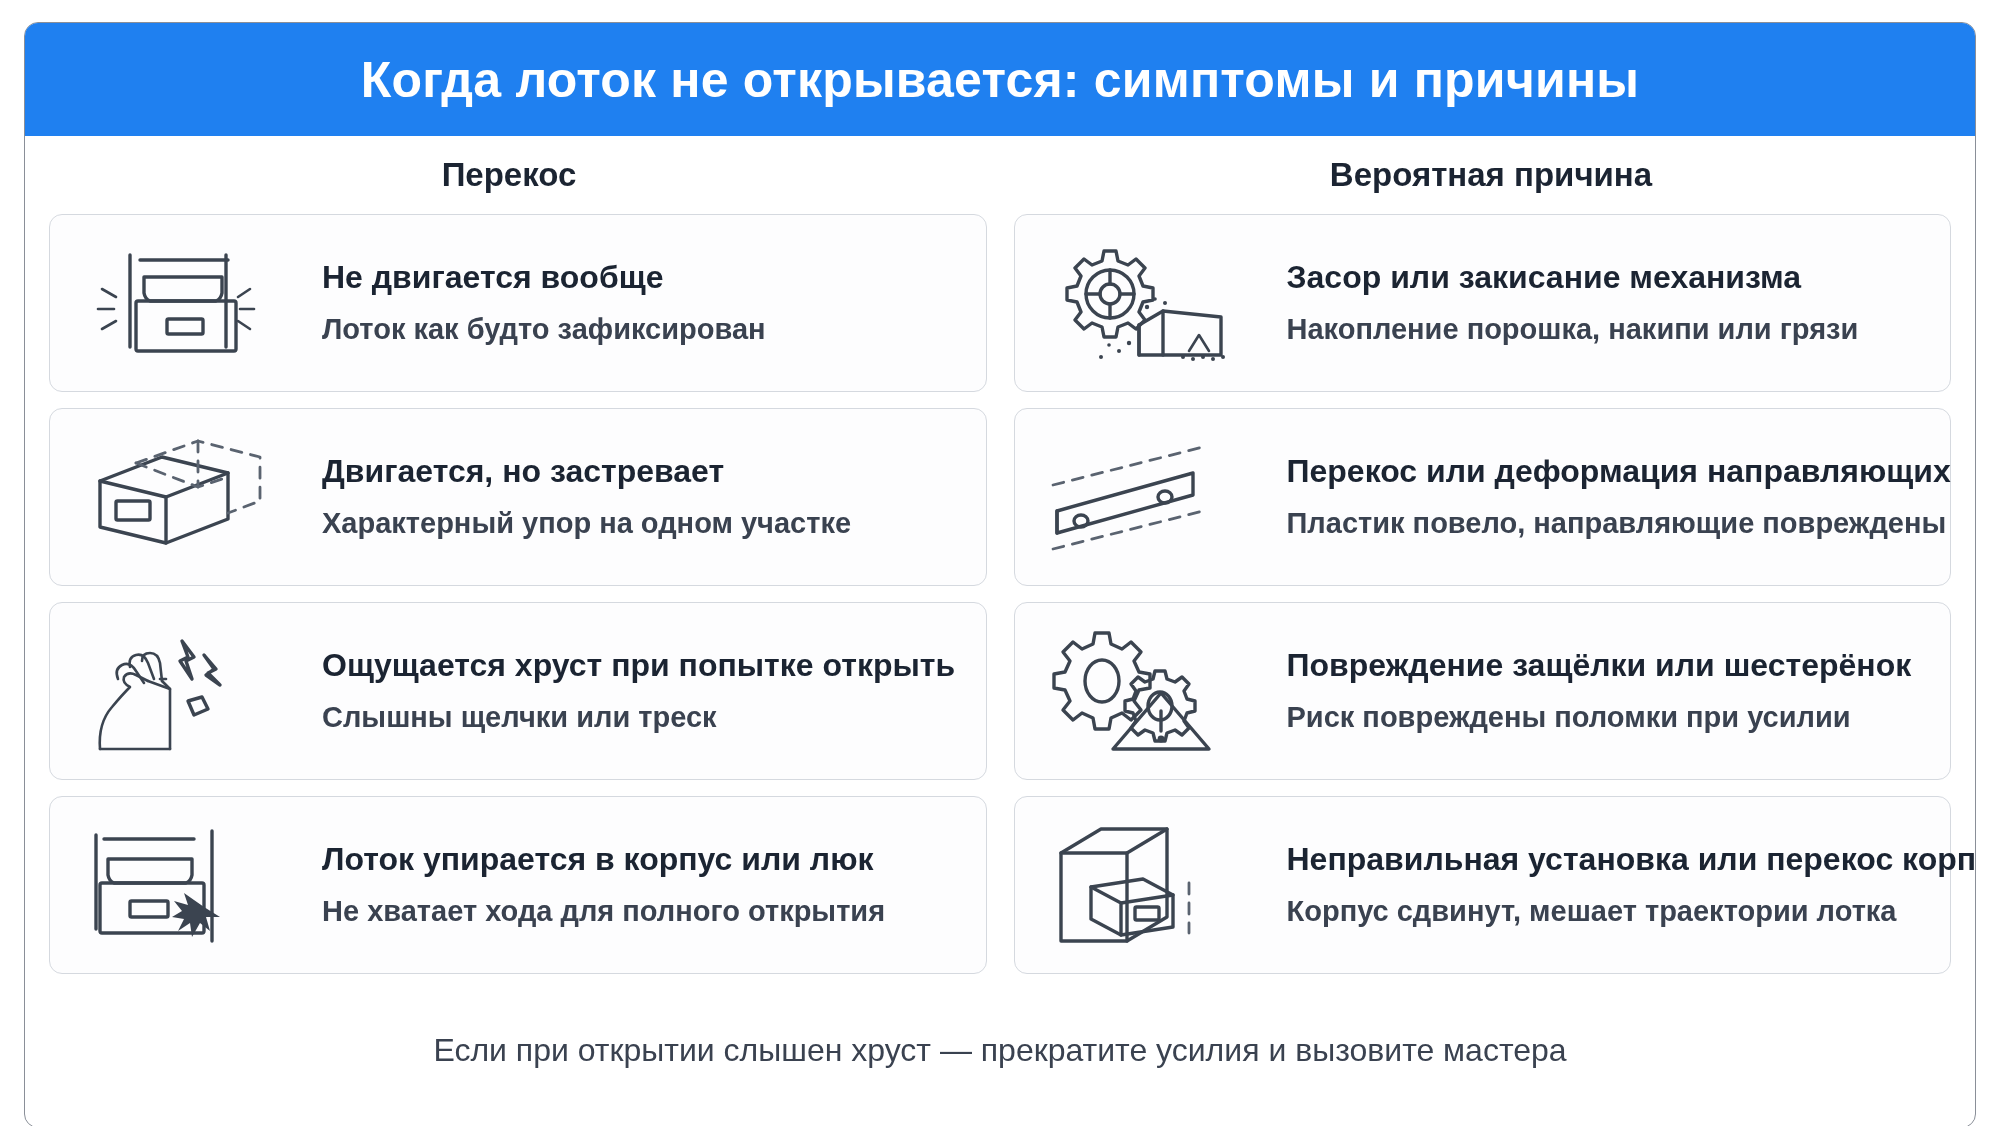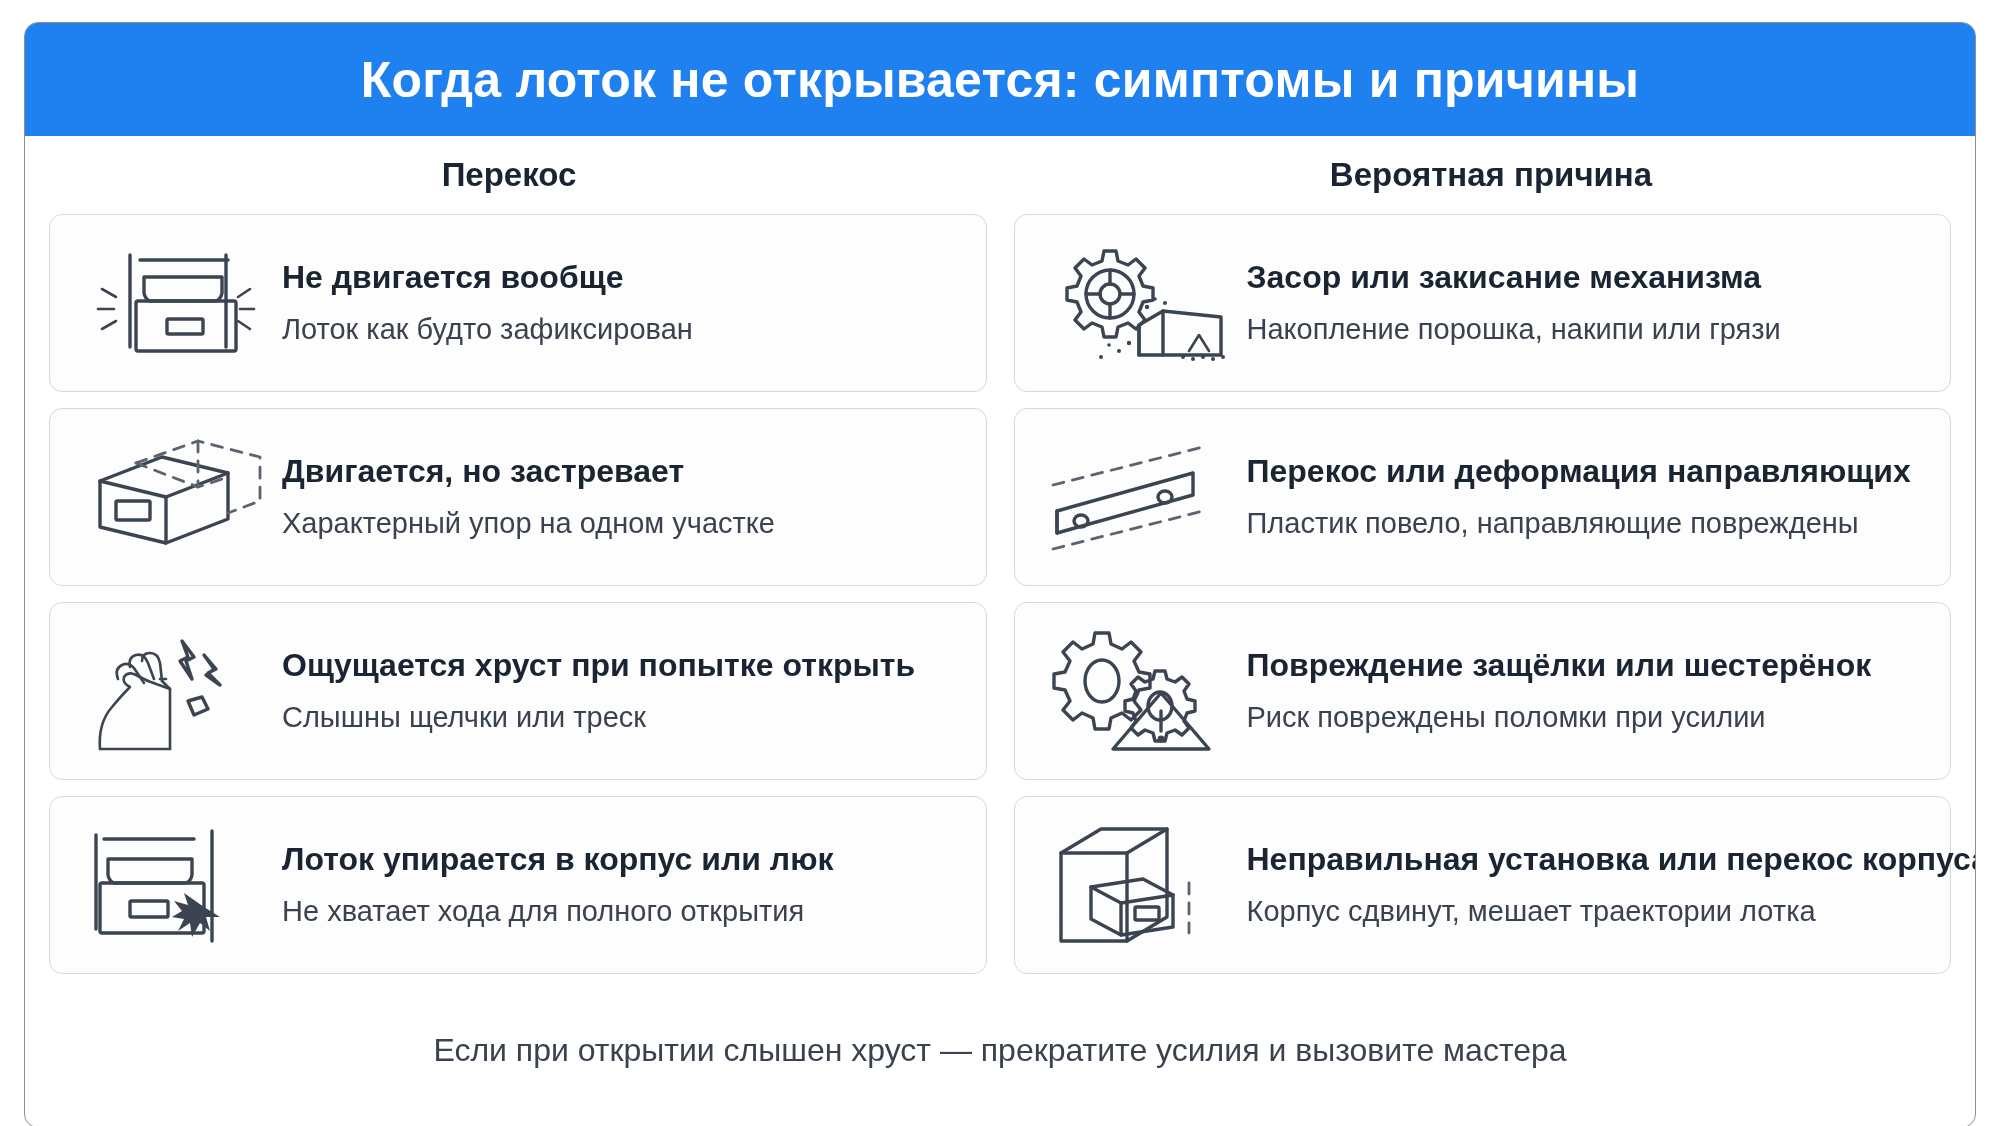--- a/index.html
+++ b/index.html
@@ -82,20 +82,21 @@
   .card {
     flex: 1 1 50%;
     box-sizing: border-box;
     border: 1.4px solid #d5d9df;
     border-radius: 13px;
     background: #fdfdfe;
     display: flex;
     align-items: center;
     padding: 0 22px 0 26px;
     min-width: 0;
+    gap: 40px;
   }
 
   .card-icon {
     flex: 0 0 200px;
     height: 130px;
     display: flex;
     align-items: center;
     justify-content: center;
   }
   .card-icon svg {
@@ -138,21 +139,21 @@
   }
   .card-title {
     font-size: 32px;
     font-weight: bold;
     color: #1b2432;
     line-height: 1.1;
     white-space: nowrap;
   }
   .card-sub {
     font-size: 29px;
-    font-weight: normal;
+    font-weight: bold;
     color: #3a4250;
     line-height: 1.1;
     white-space: nowrap;
   }
 
   .footer-note {
     flex: 1 1 auto;
     display: flex;
     align-items: center;
     justify-content: center;

